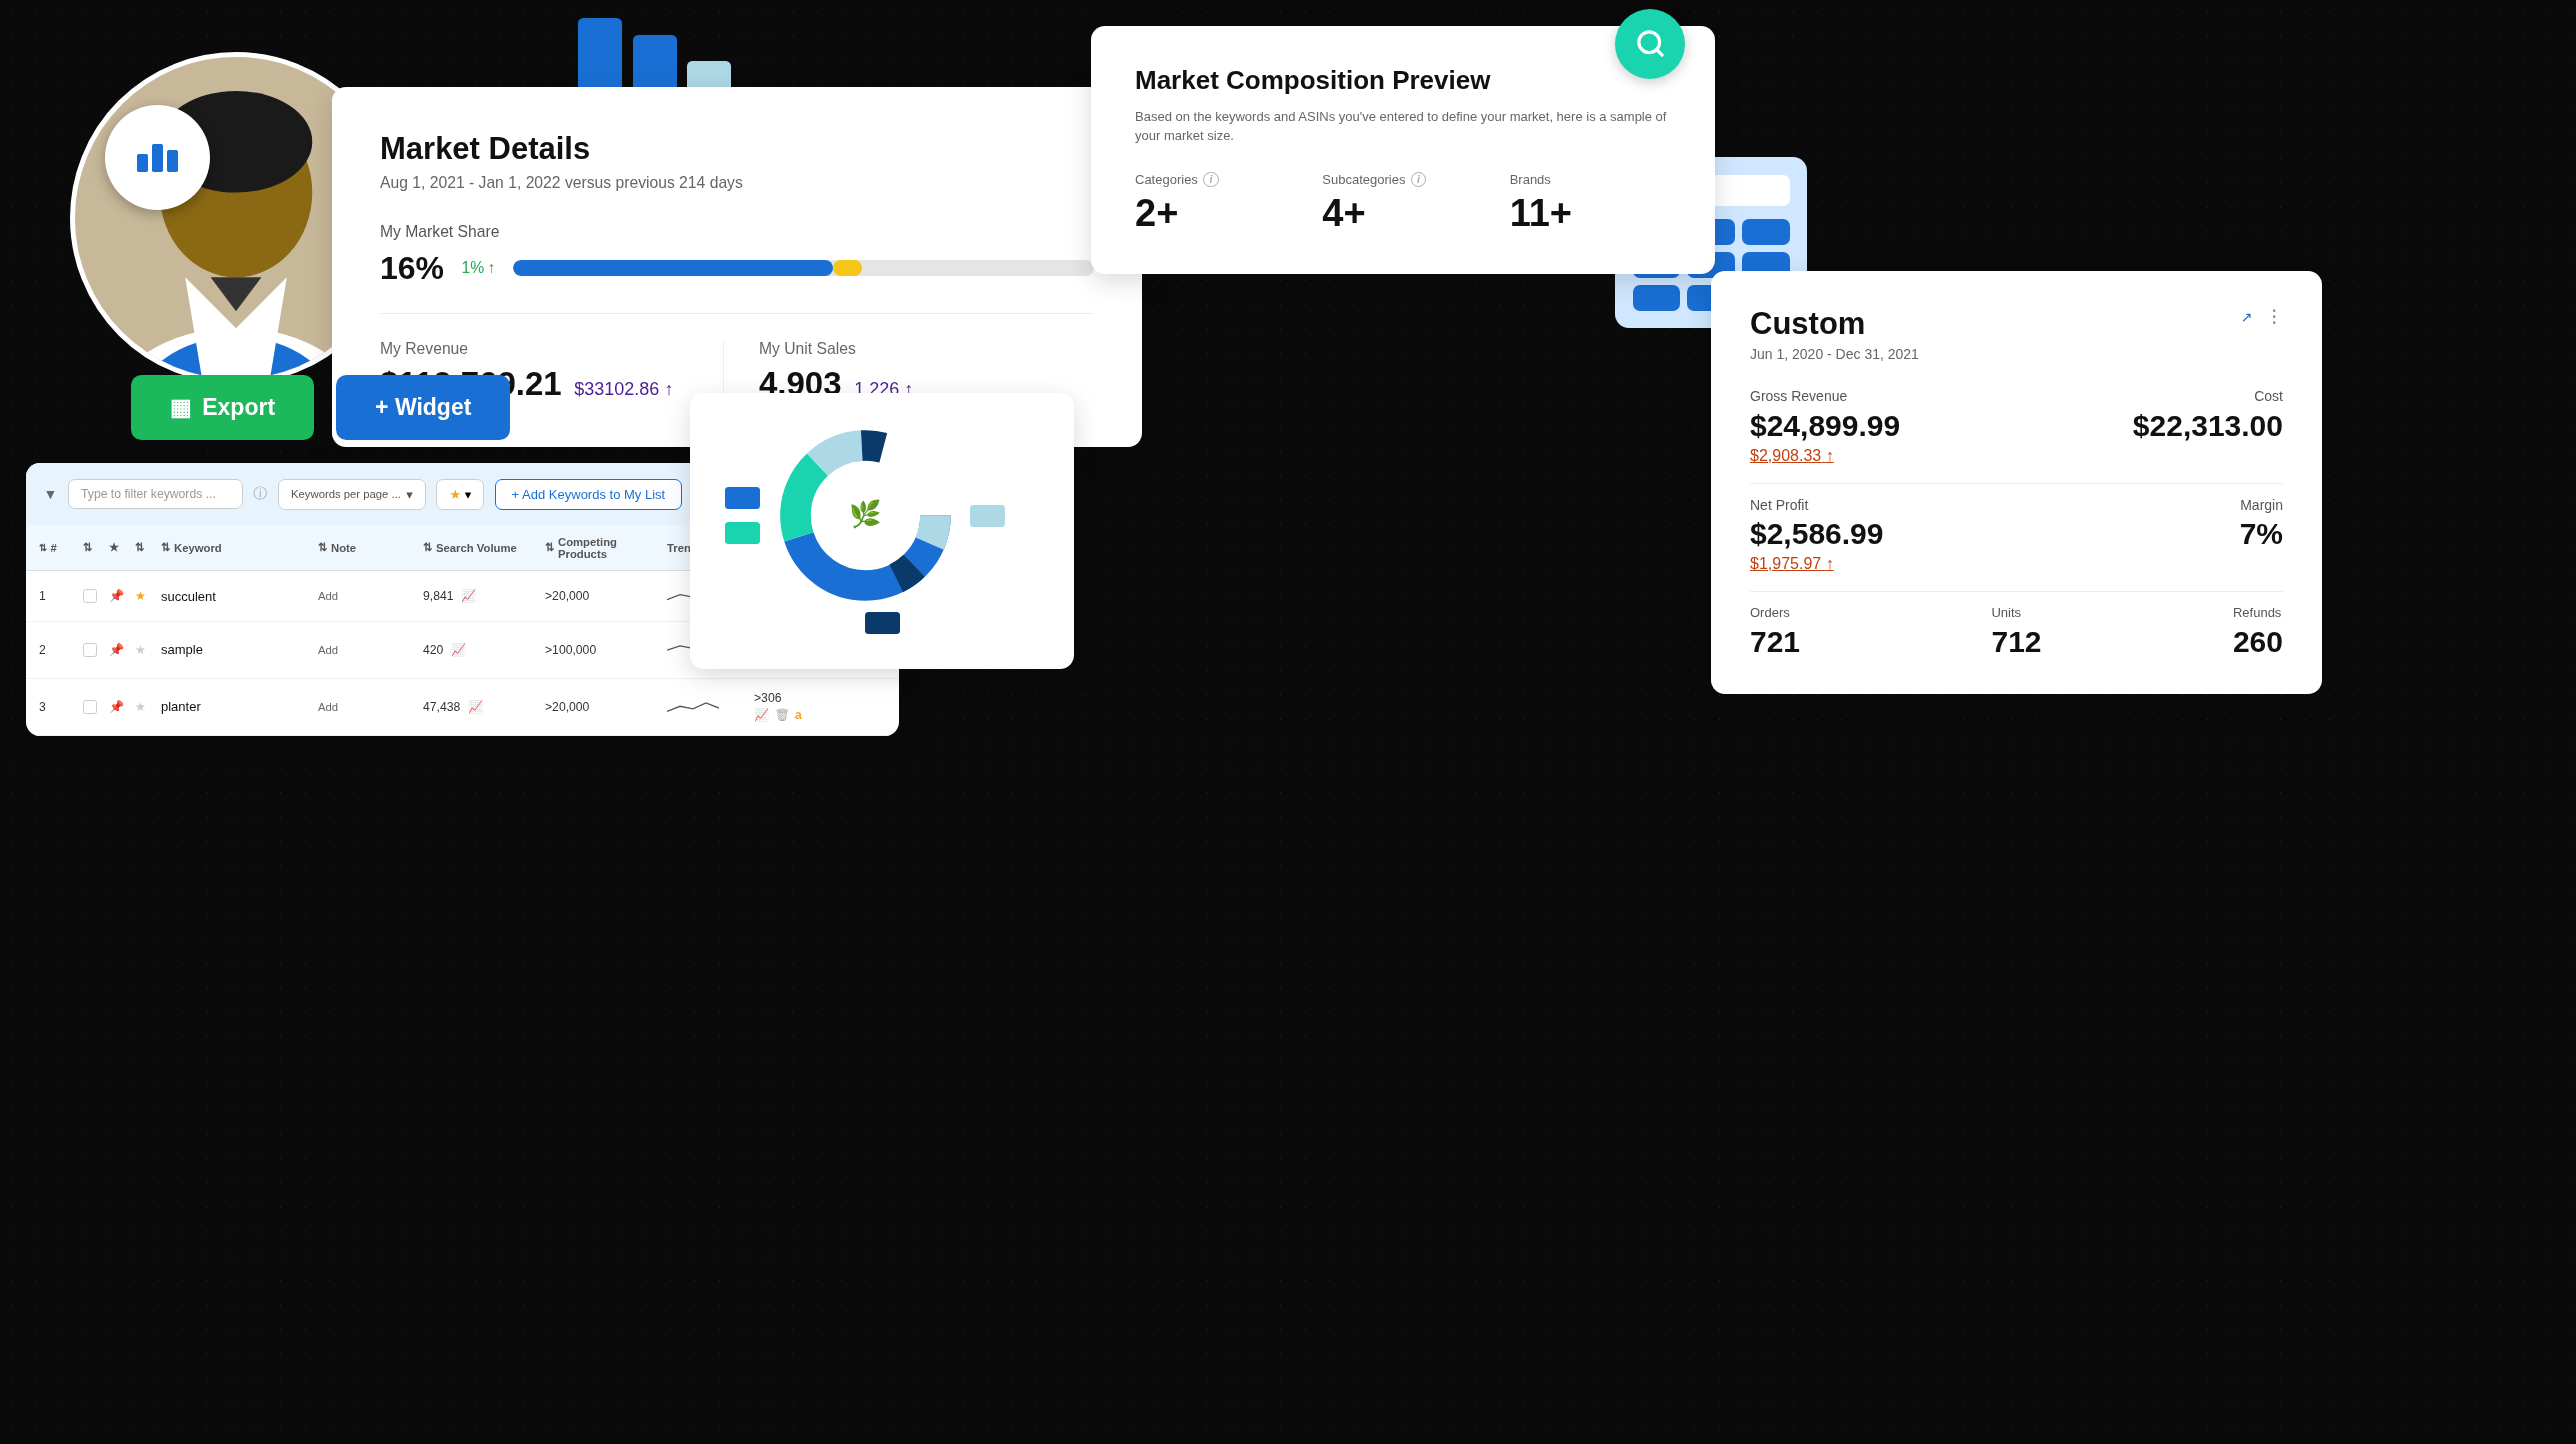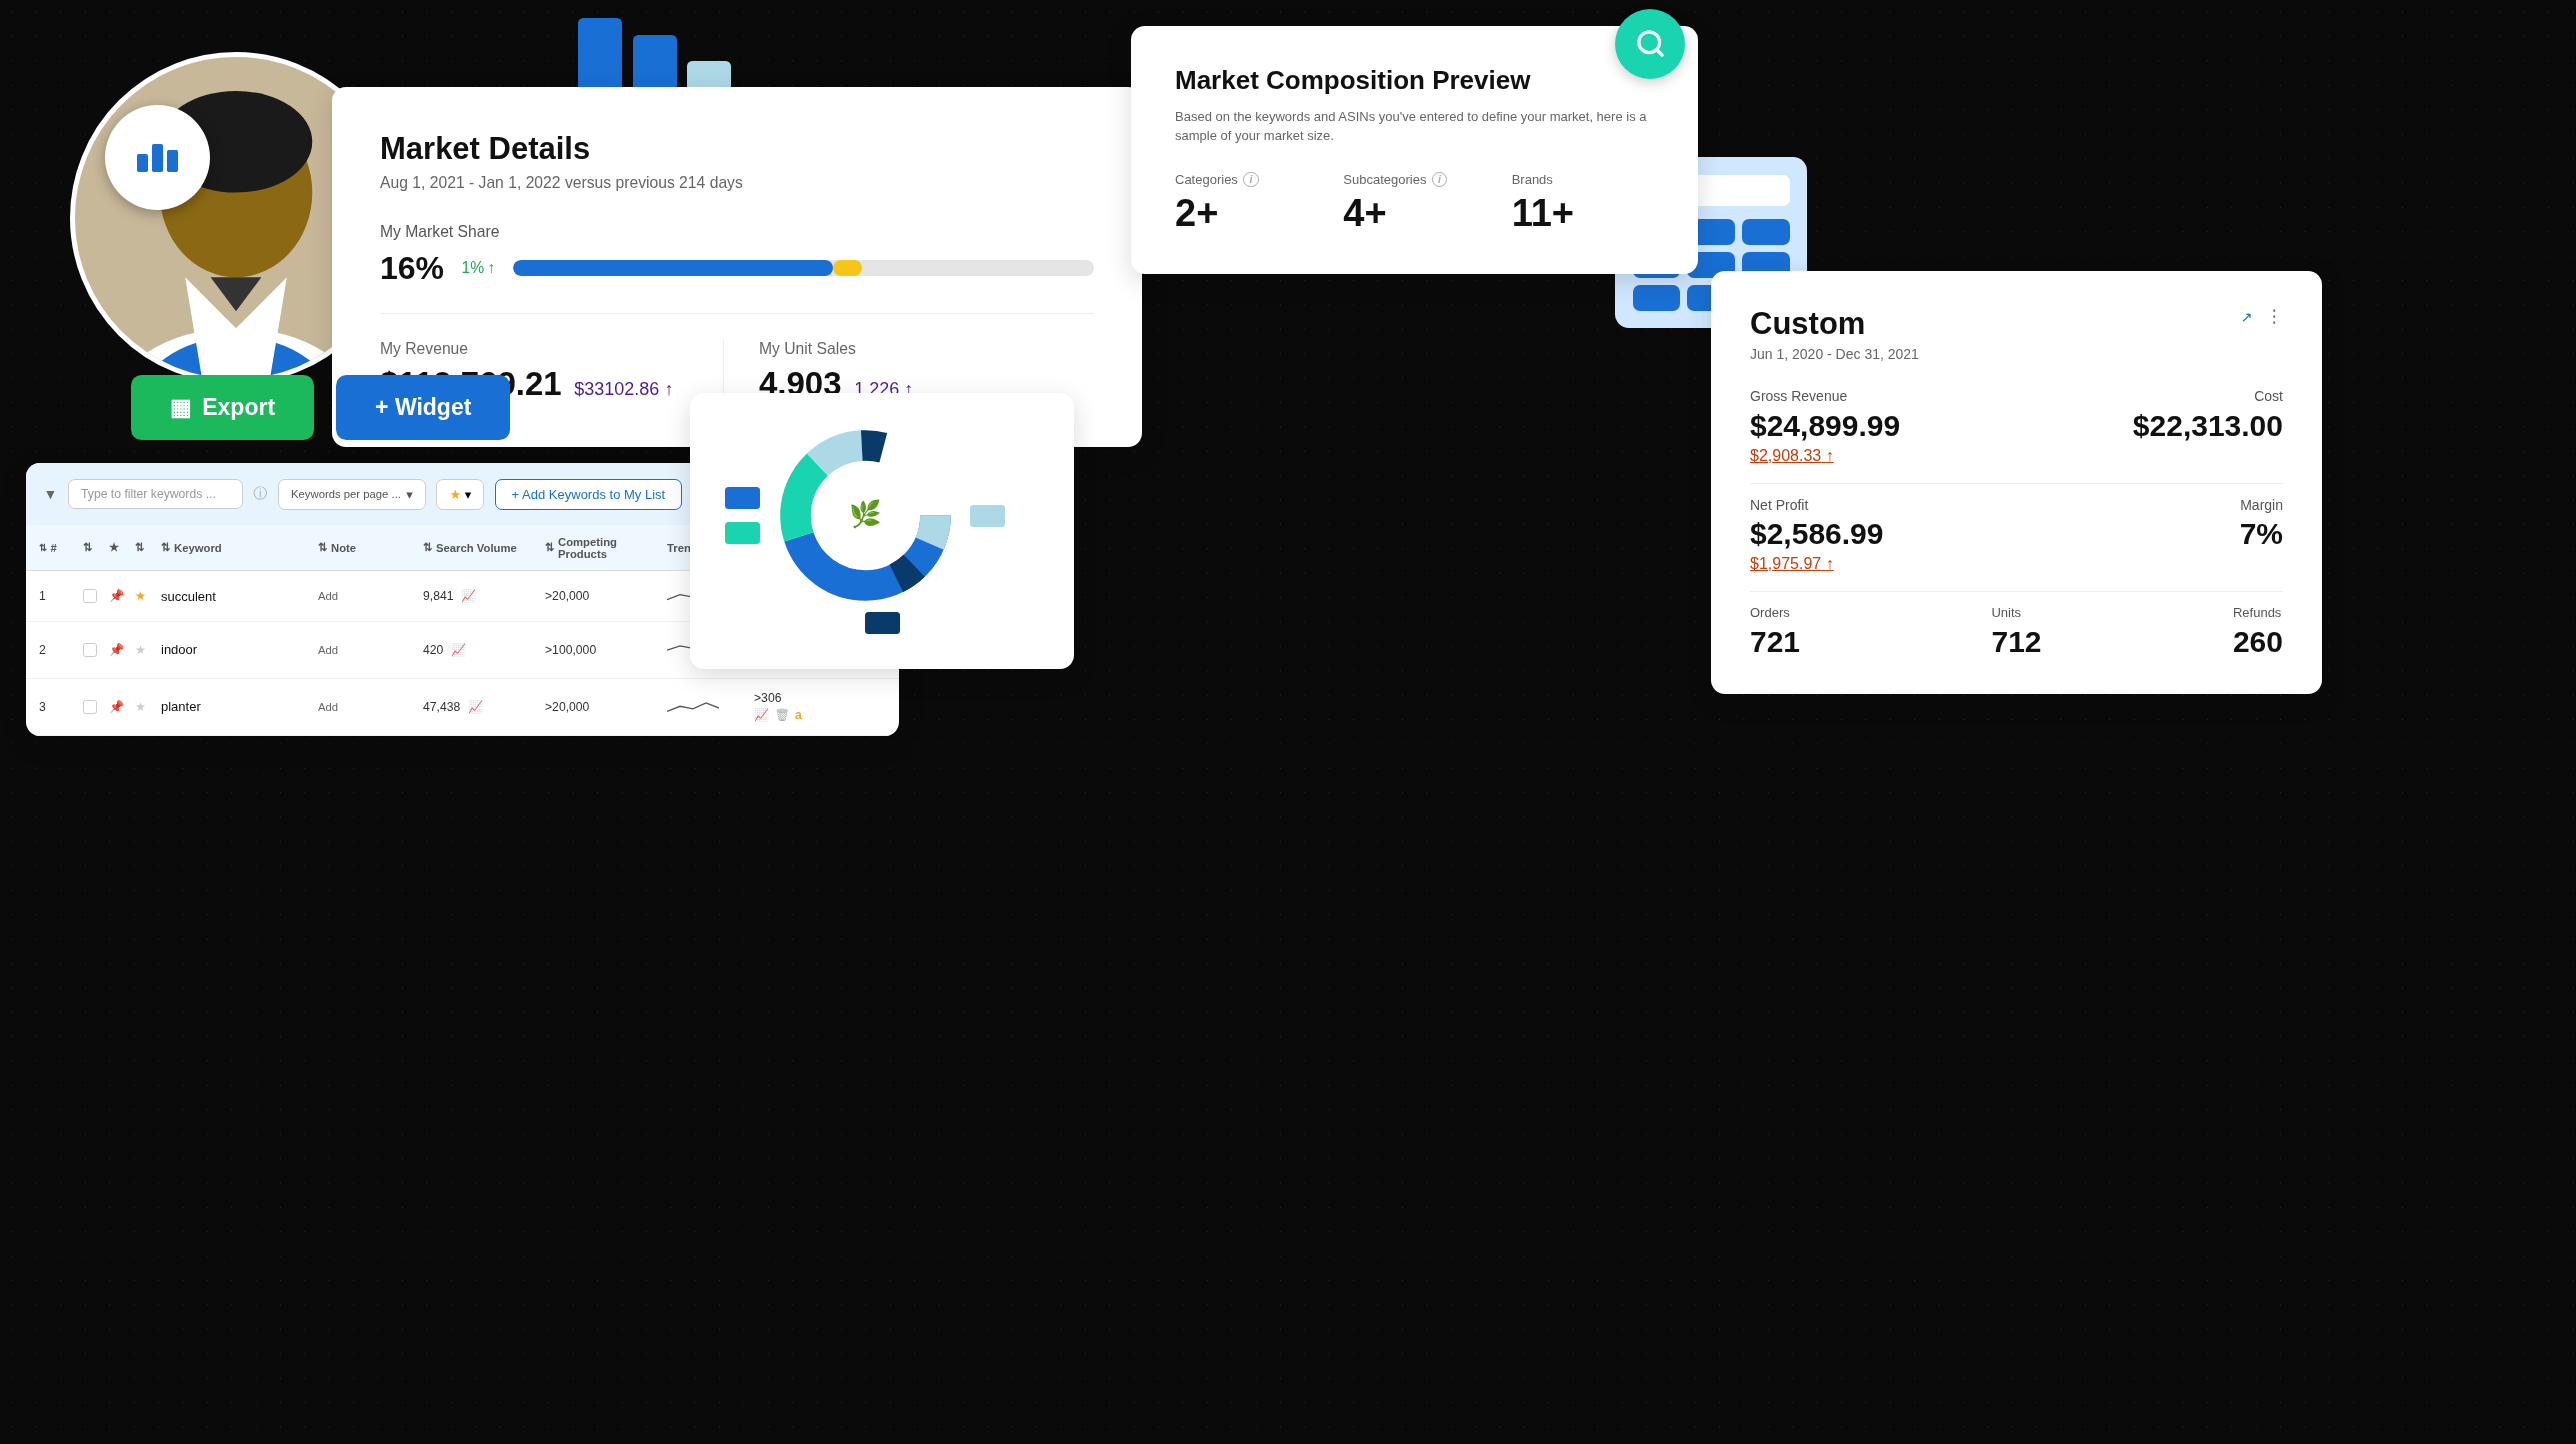--- a/index.html
+++ b/index.html
@@ -162,27 +162,26 @@
       gap: 10.5px;
       z-index: 5;
       padding: 17.5px;
     }
 
     
     .market-comp-card {
       position: absolute;
       top: 26px;
       left: 1091px;
-      width: 567px;
+      width: 624px;
       background: white;
       border-radius: 14px;
       padding: 39px 44px;
       z-index: 20;
       box-shadow: 0 7px 26px rgba(0,0,0,0.15);
-      margin-left: 40px;
     }
     .market-comp-title {
       font-size: 26px;
       font-weight: 700;
       color: #111;
       margin-bottom: 10.5px;
     }
     .market-comp-desc {
       font-size: 13px;
       color: #666;
@@ -788,21 +787,21 @@
     <div class="td">107</div>
   </div>
 
   <div class="table-row">
     <div class="td">2</div>
     <div class="td">
         <div class="checkbox"></div>
       </div>
     <div class="td"><span style="color:#ccc;font-size:12.2px;">📌</span></div>
     <div class="td"><span style="color:#ccc;">★</span></div>
-    <div class="td td-keyword">indoor</div>
+    <div class="td td-keyword">sample</div>
     <div class="td td-add">Add</div>
     <div class="td td-volume">
       <span>420</span>
       <span style="color:#1a6fd4;">📈</span>
     </div>
     <div class="td">&gt;100,000</div>
     <div class="td">
       <svg class="trend-line" viewBox="0 0 60 25">
         <polyline points="0,15 15,10 30,13 45,6 60,10" fill="none" stroke="#555" stroke-width="1.5"></polyline>
       </svg>

